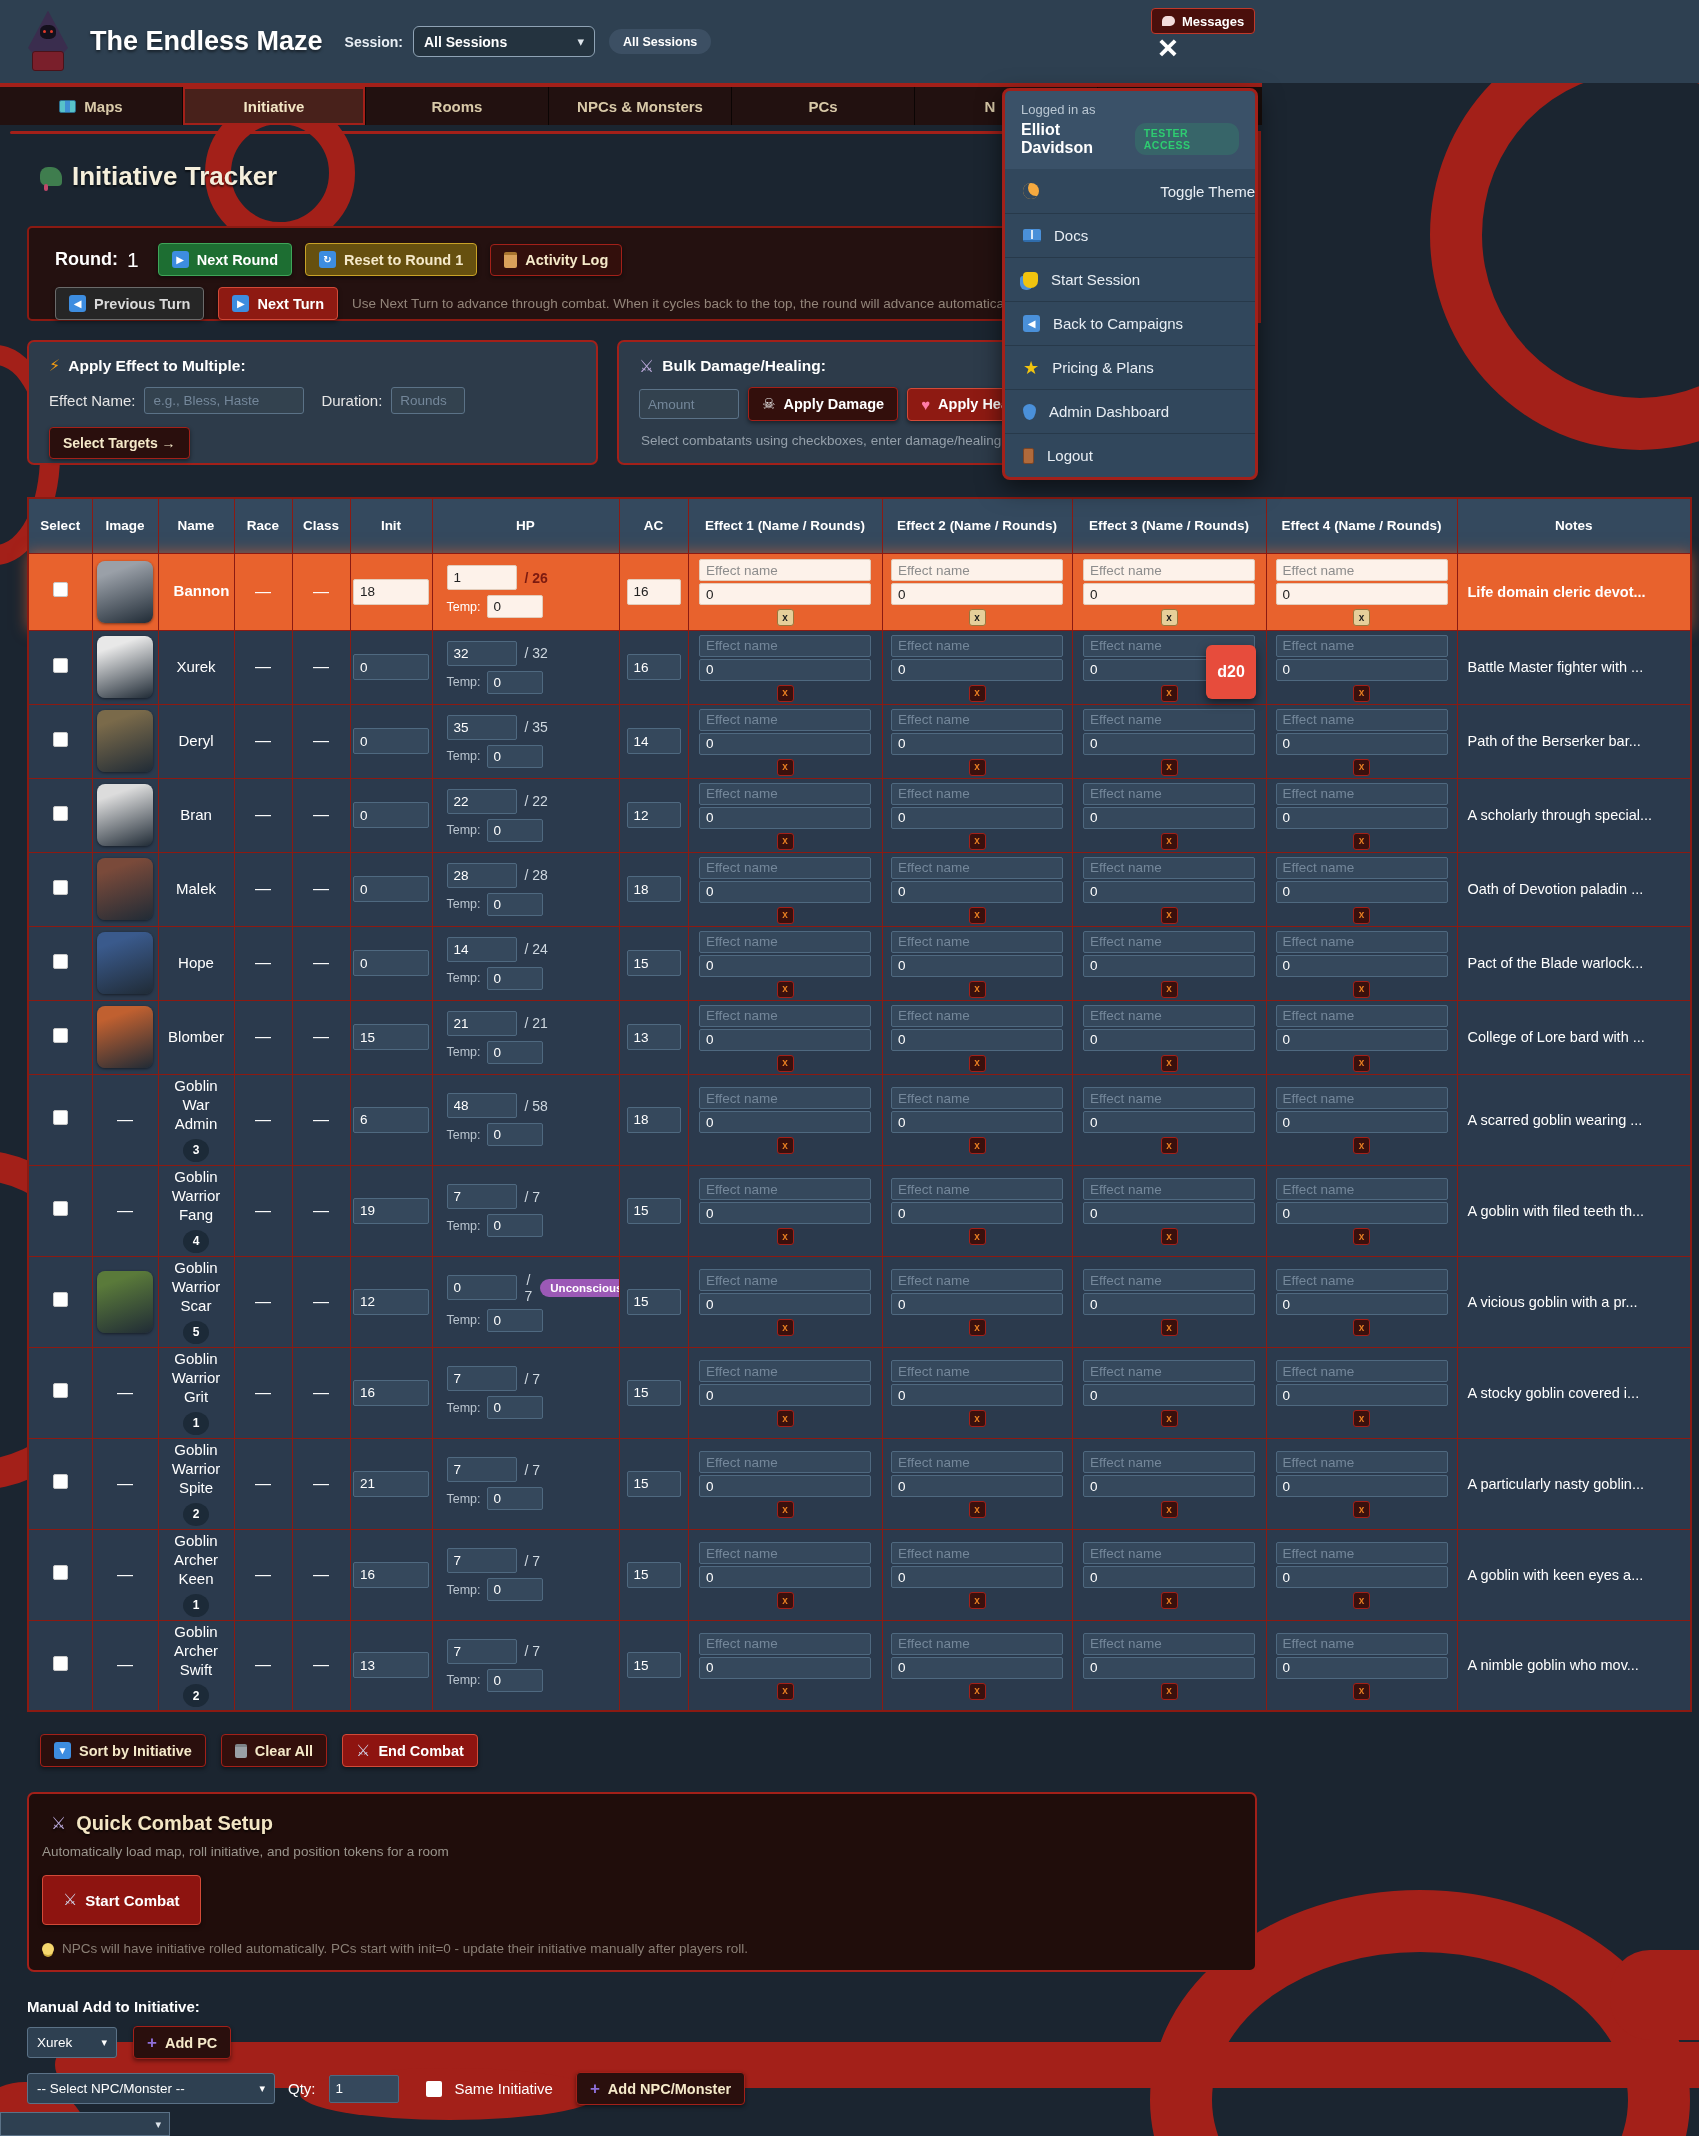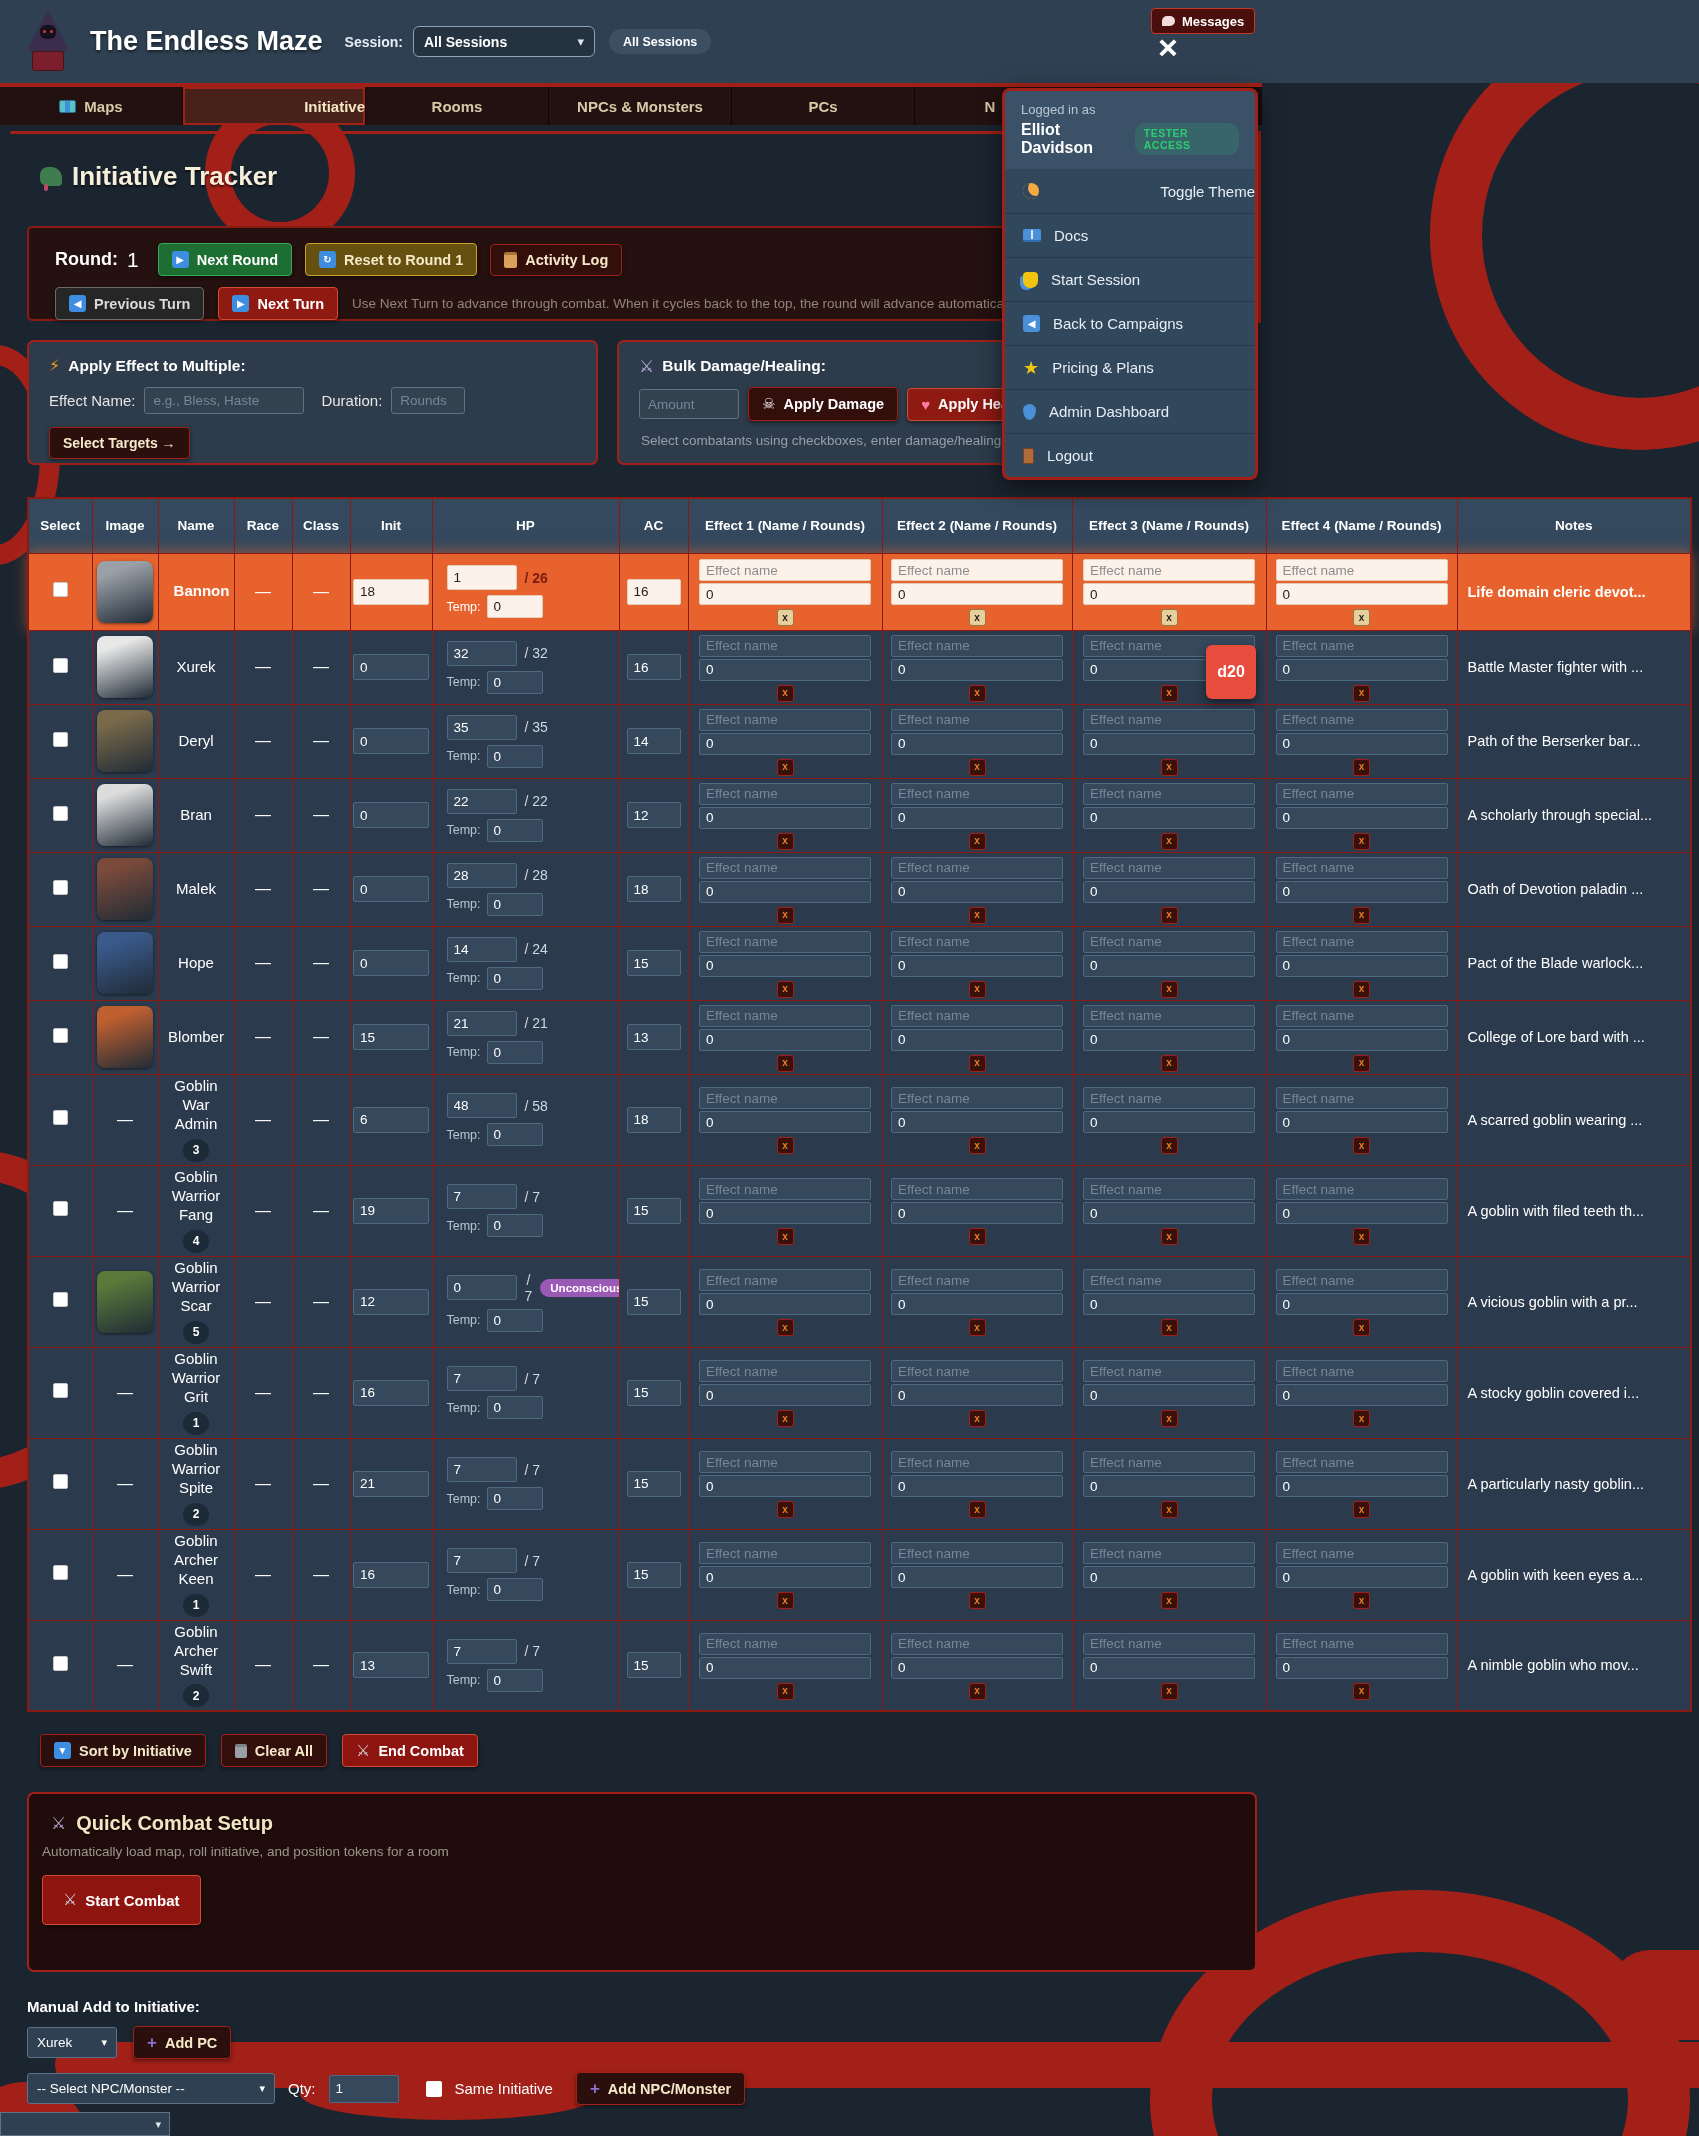--- a/index.html
+++ b/index.html
@@ -20,21 +20,21 @@
   .logo .book{position:absolute;left:12px;top:40px;width:32px;height:20px;background:#7a1f2b;border-radius:3px;border:1px solid #4a1219;}
   .app-title{margin-left:14px;color:#fff;font-size:27px;font-weight:bold;text-shadow:0 2px 3px rgba(0,0,0,.5);}
   .session-label{margin-left:22px;color:#e8eef4;font-size:14px;font-weight:bold;}
   .session-select{margin-left:10px;width:182px;height:31px;background:#24333f;border:1px solid #8fa3b5;border-radius:6px;color:#fff;font-size:14px;font-weight:bold;display:flex;align-items:center;padding:0 10px;justify-content:space-between;}
   .session-select:after{content:"▾";color:#dfe6ec;font-size:13px;}
   .session-badge{margin-left:14px;height:25px;background:#3c4f63;border-radius:13px;color:#fff;font-size:12.5px;font-weight:bold;display:flex;align-items:center;padding:0 14px;}
 
   
   .navbar{position:absolute;left:0;top:83px;width:1262px;height:42px;background:#180d0b;border-top:4px solid #a32019;display:flex;z-index:2;}
   .tab{width:183px;height:100%;display:flex;align-items:center;justify-content:center;gap:8px;background:#221110;color:#d8c9a8;font-size:15px;font-weight:bold;border-right:1px solid #0b0504;}
-  .tab.active{background:#48211b;box-shadow:inset 0 0 0 2px #a32019;color:#f3e6c4;justify-content:flex-end;}
+  .tab.active{background:#48211b;box-shadow:inset 0 0 0 2px #a32019;color:#f3e6c4;}
   .map-icon{width:17px;height:13px;background:linear-gradient(90deg,#58c2c9 33%,#3f8fd4 33%,#3f8fd4 66%,#58c2c9 66%);border:1px solid #2b6d8c;border-radius:2px;}
 
   
   .messages-btn{position:absolute;left:1151px;top:8px;height:26px;z-index:41;background:#4a0f0c;border:1.5px solid #c0392b;border-radius:4px;color:#fff;font-size:13px;font-weight:bold;display:flex;align-items:center;gap:7px;padding:0 10px;}
   .bubble-icon{width:13px;height:10px;background:#f2dcdc;border-radius:6px 6px 6px 1px;}
   .close-x{position:absolute;left:1158px;top:30px;z-index:41;color:#fff;font-size:34px;font-weight:bold;line-height:1;}
 
   
   .user-menu{position:absolute;left:1002px;top:88px;width:256px;z-index:40;background:#31475c;border:3px solid #a32019;border-radius:8px;box-shadow:0 8px 24px rgba(0,0,0,.55);}
   .um-head{background:#3a5168;padding:11px 16px 12px;border-radius:5px 5px 0 0;}
@@ -1040,20 +1040,24 @@
       <span class="swords-i">⚔</span>
       <span>Quick Combat Setup</span>
     </div>
     <div class="qp-desc">Automatically load map, roll initiative, and position tokens for a room</div>
     <div class="qp-row">
       <button class="btn btn-red start-combat" style="background:#8e1410;">
         <span class="swords-w">⚔</span>
         <span>Start Combat</span>
       </button>
     </div>
+    <div class="qp-hint">
+      <span class="bulb-i"></span>
+      <span>NPCs will have initiative rolled automatically. PCs start with init=0 - update their initiative manually after players roll.</span>
+    </div>
   </div>
 
   <div class="manual-label">Manual Add to Initiative:</div>
   <div class="manual-row1">
     <div class="mini-select" style="width:90px;">
       <span>Xurek</span>
       <span style="font-size:11px;">▾</span>
     </div>
     <button class="btn btn-darkred">
       <span class="plus">+</span>

